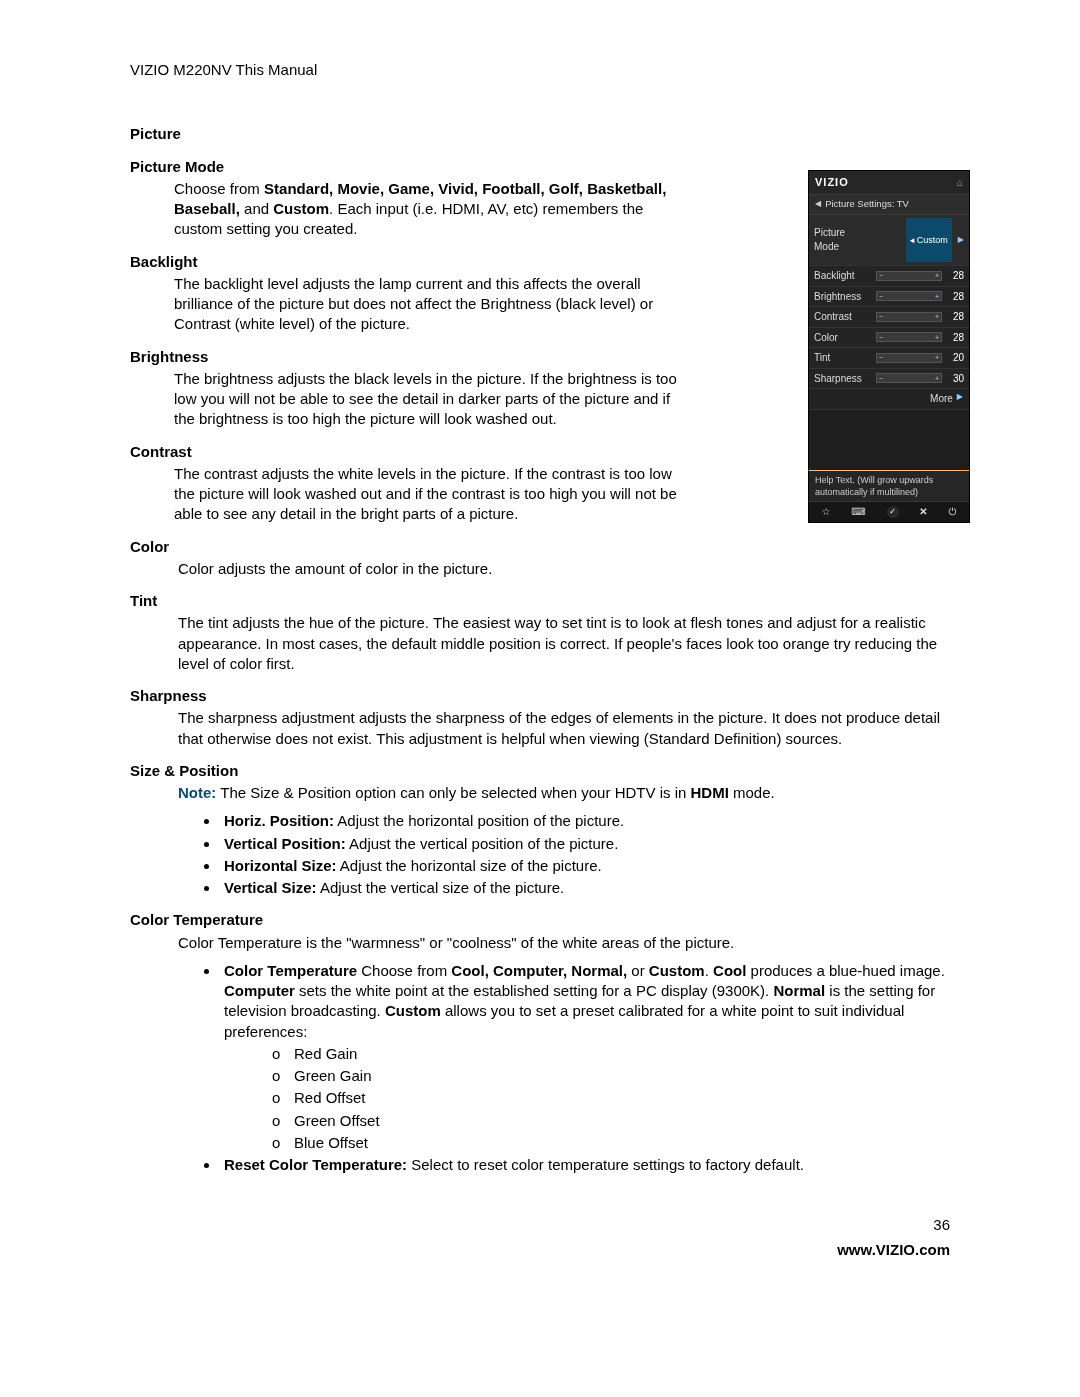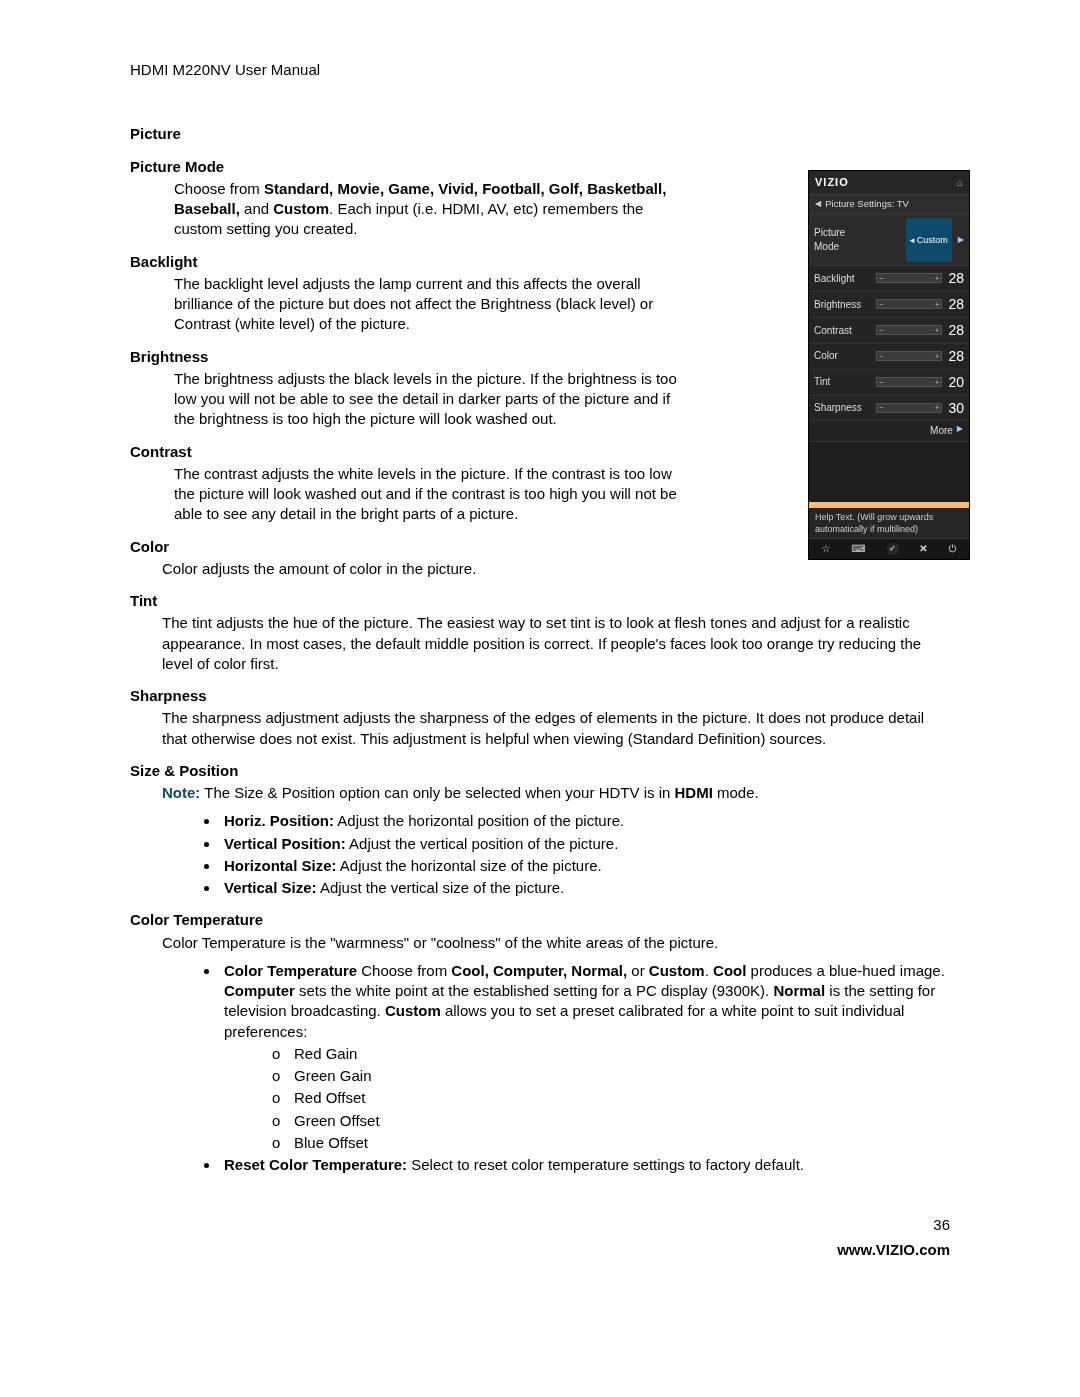--- a/index.html
+++ b/index.html
@@ -24,21 +24,21 @@
     font-weight: bold;
     margin: 0 0 6px 0;
   }
   h2.subsection {
     font-size: 15px;
     font-weight: bold;
     margin: 12px 0 2px 0;
   }
   .body-text { margin: 0 0 8px 0; }
   .indent1 { margin-left: 44px; width: 520px; }
-  .indent1-wide { margin-left: 32px; }
+  .indent1-wide { margin-left: 48px; }
   .note-red { color: #0c4a6e; font-weight: bold; }
   ul.bullets { margin: 2px 0 8px 90px; padding: 0; list-style: disc; }
   ul.bullets li { margin: 0 0 2px 0; padding-left: 4px; }
   ul.sub-o { margin: 2px 0 2px 44px; padding: 0; list-style: none; }
   ul.sub-o li::before { content: "o"; display:inline-block; width: 22px; font-family: Arial; }
   .footer { text-align: right; margin-top: 40px; }
   .page-no { margin-bottom: 4px; }
   .footer-url { font-weight: bold; }
 
   
@@ -82,37 +82,37 @@
   .osd-row .slider {
     flex: 1 1 auto;
     height: 8px;
     background: #3a3a3a;
     border: 1px solid #555;
     position: relative;
     display:flex; align-items:center; justify-content:space-between;
     padding: 0 2px;
   }
   .osd-row .slider .mini { color:#9cf; font-size:7px; line-height:1;}
-  .osd-row .val { flex: 0 0 18px; text-align:right; color:#fff; font-size:14px;}
+  .osd-row .val { flex: 0 0 18px; text-align:right; color:#fff; font-size:10px;}
   .osd-row.mode { background:#2b2b2b;}
   .osd-row.mode .custom-pill { margin-left:auto; background:#0b4a6a; color:#fff; padding:16px 4px; font-size:9px;}
   .osd-row.mode .tri-r { color:#9cf; font-size:8px; margin-left:2px;}
   .osd-more { display:flex; justify-content:flex-end; padding: 3px 6px; background:#222; border-bottom:1px solid #333;}
   .osd-more .tri-r { margin-left:4px; color:#9cf; font-size:8px;}
   .osd-gap { height: 60px; background:#1e1e1e; }
-  .osd-help { padding: 3px 6px; font-size:9px; color:#ccc; background:#262626; border-top:6px solid #fdba74; border-bottom:1px solid #3a3a3a;}
+  .osd-help { padding: 3px 6px; font-size:9px; color:#ccc; background:#262626; border-top:1px solid #fdba74; border-bottom:1px solid #3a3a3a;}
   .osd-footer { display:flex; justify-content:space-around; align-items:center; padding:4px 2px; background:#161616;}
   .osd-footer span { color:#ddd; font-size:10px; line-height:1;}
   .osd-footer .x { font-weight:bold;}
   .osd-footer .chk { color:#fff; background:#2a2a2a; border-radius:50%; width:12px; height:12px; display:inline-flex;align-items:center;justify-content:center;font-size:8px;}
 </style>
 </head>
 <body>
 
-<div class="header-title">HDMI M220NV User Manual</div>
+<div class="header-title">VIZIO M220NV This Manual</div>
 
 <div class="main-wrap">
 
   <div class="osd">
     <div class="osd-header">
       <span class="osd-logo">VIZIO</span>
       <span class="osd-home">⌂</span>
     </div>
     <div class="osd-bread">
       <span class="tri-l">◀</span>

